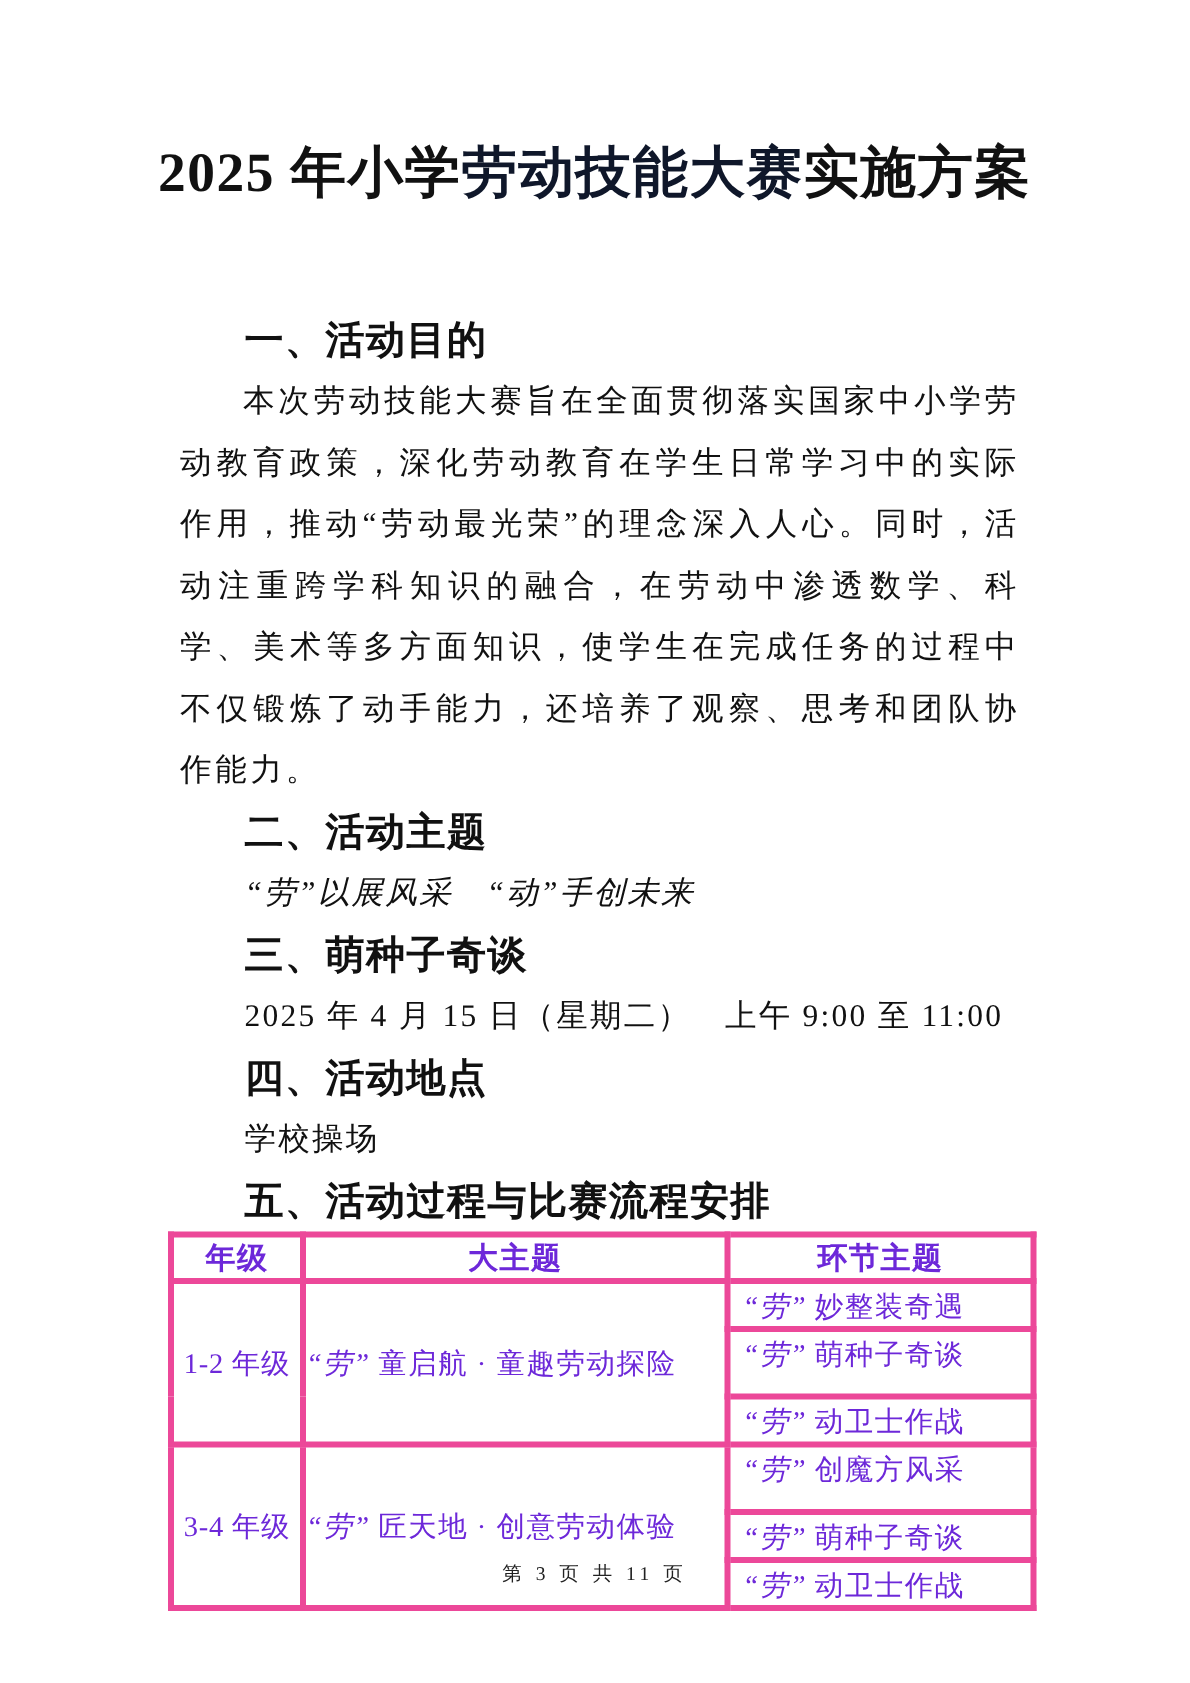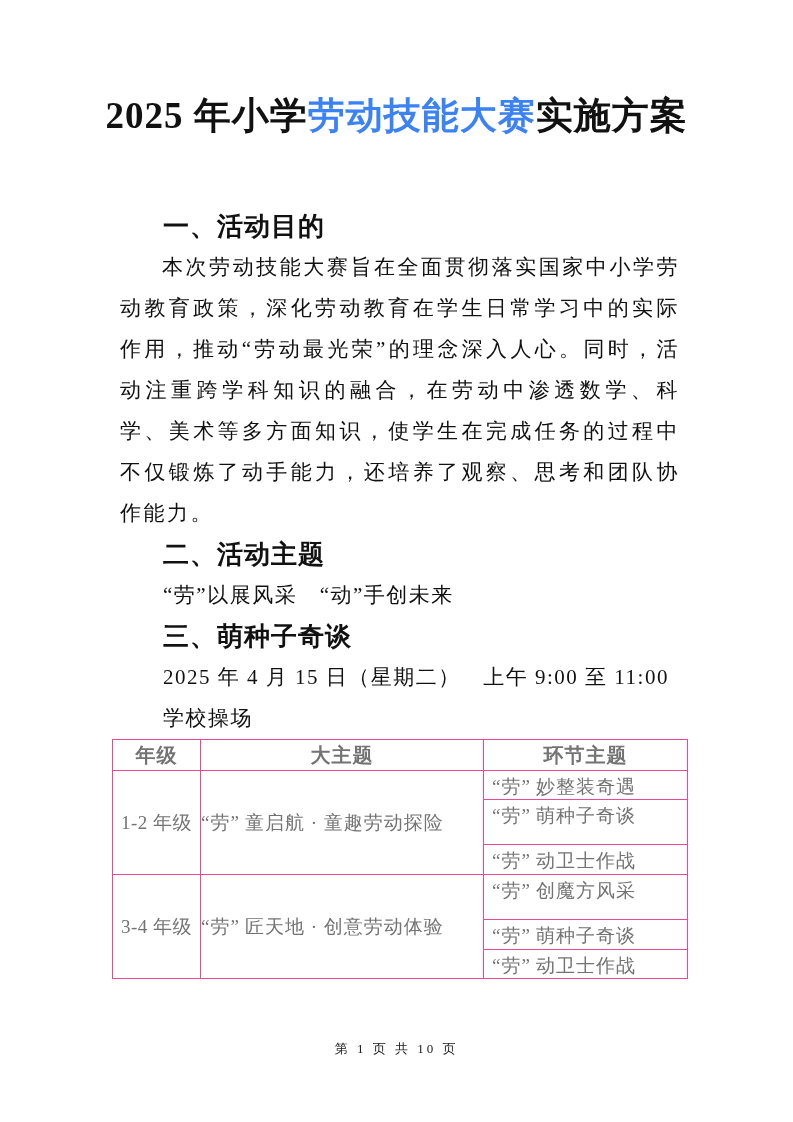--- a/index.html
+++ b/index.html
@@ -47,32 +47,32 @@
   .para {
     font-size: 21px;
     line-height: 41px;
     margin: 0;
     text-indent: 2em;
     text-align: justify;
     text-justify: inter-character;
     letter-spacing: 2.5px;
     word-break: break-all;
   }
-  .kai { }
+  .kai { font-style: italic; }
   table.schedule {
     border-collapse: collapse;
     width: 575px;
     margin-left: -8px;
     table-layout: fixed;
   }
   .schedule th, .schedule td {
-    border: 1px solid #ec4899;
+    border: 4px solid #ec4899;
     padding: 0;
     font-size: 19px;
-    color: #737373;
+    color: #6d28d9;
   }
   .schedule th {
     font-size: 20px;
     font-weight: 700;
     text-align: center;
     vertical-align: middle;
     letter-spacing: 1px;
   }
   .schedule td.grade {
     text-align: center;
@@ -106,35 +106,37 @@
     font-size: 13px;
     letter-spacing: 3px;
     color: #222222;
   }
 </style>
 </head>
 <body>
 
 <div class="page">
 
-  <h1 class="title"><span>2025 年小学</span><span style="color: #3b82f6;">劳动技能大赛</span><span>实施方案</span></h1>
+  <h1 class="title"><span>2025 年小学</span><span style="color: #0f172a;">劳动技能大赛</span><span>实施方案</span></h1>
 
   <div class="content">
 
     <h2 class="heading">一、活动目的</h2>
     <p class="para">本次劳动技能大赛旨在全面贯彻落实国家中小学劳动教育政策，深化劳动教育在学生日常学习中的实际作用，推动“劳动最光荣”的理念深入人心。同时，活动注重跨学科知识的融合，在劳动中渗透数学、科学、美术等多方面知识，使学生在完成任务的过程中不仅锻炼了动手能力，还培养了观察、思考和团队协作能力。</p>
 
     <h2 class="heading">二、活动主题</h2>
     <p class="bodyline kai">“劳”以展风采　“动”手创未来</p>
 
     <h2 class="heading">三、萌种子奇谈</h2>
     <p class="bodyline">2025 年 4 月 15 日（星期二）　上午 9:00 至 11:00</p>
 
+    <h2 class="heading">四、活动地点</h2>
     <p class="bodyline">学校操场</p>
 
+    <h2 class="heading">五、活动过程与比赛流程安排</h2>
 
     <table class="schedule">
       <colgroup>
         <col style="width:88px">
         <col style="width:283px">
         <col style="width:204px">
       </colgroup>
       <thead>
         <tr class="h31">
           <th>年级</th>
@@ -163,15 +165,15 @@
           <td class="sub"><span class="q kai">“劳”</span><span>萌种子奇谈</span></td>
         </tr>
         <tr class="h26">
           <td class="sub"><span class="q kai">“劳”</span><span>动卫士作战</span></td>
         </tr>
       </tbody>
     </table>
 
   </div>
 
-  <div class="footer">第 1 页 共 10 页</div>
+  <div class="footer">第 3 页 共 11 页</div>
 
 </div>
 
 </body></html>

